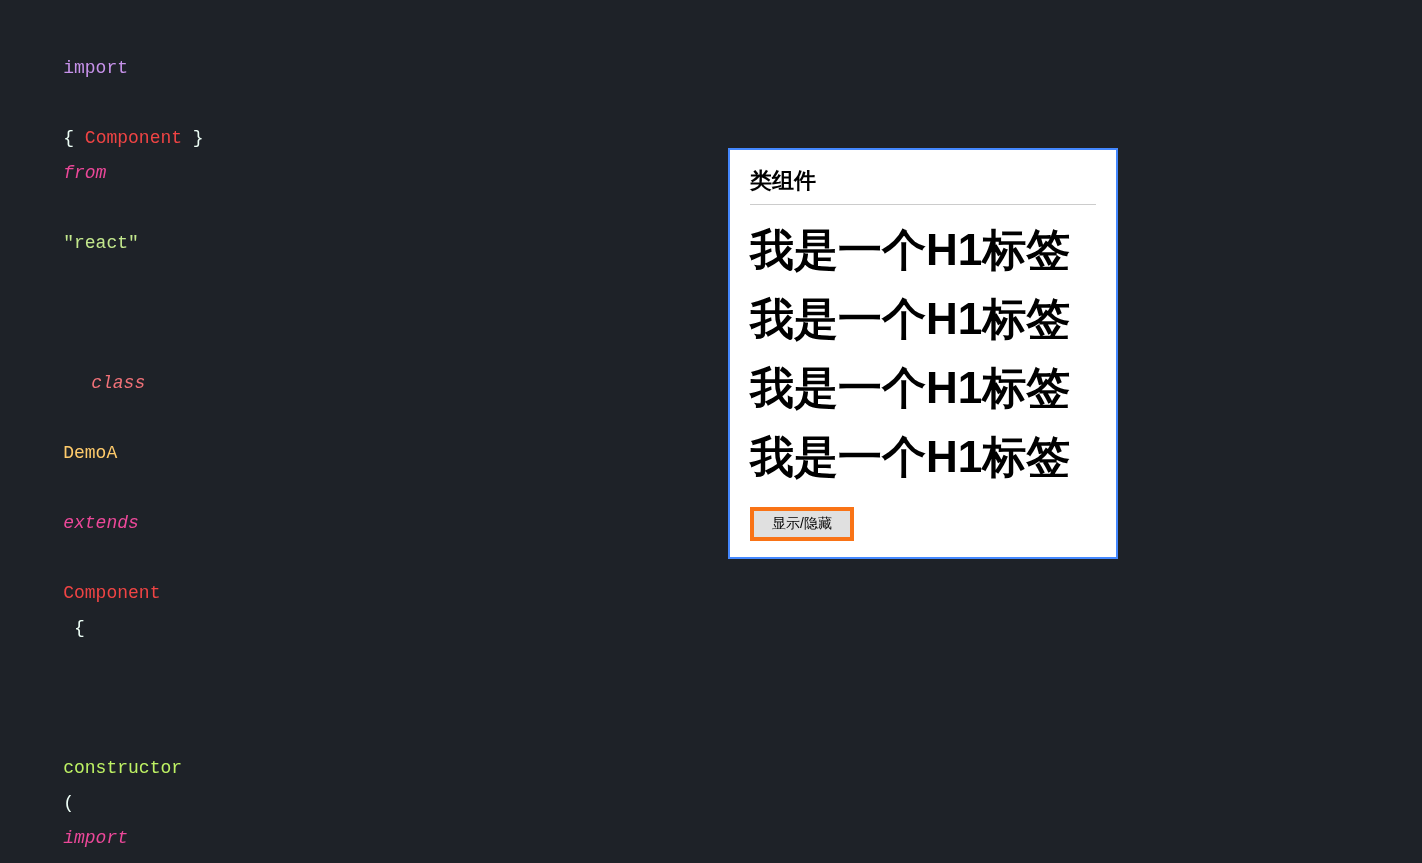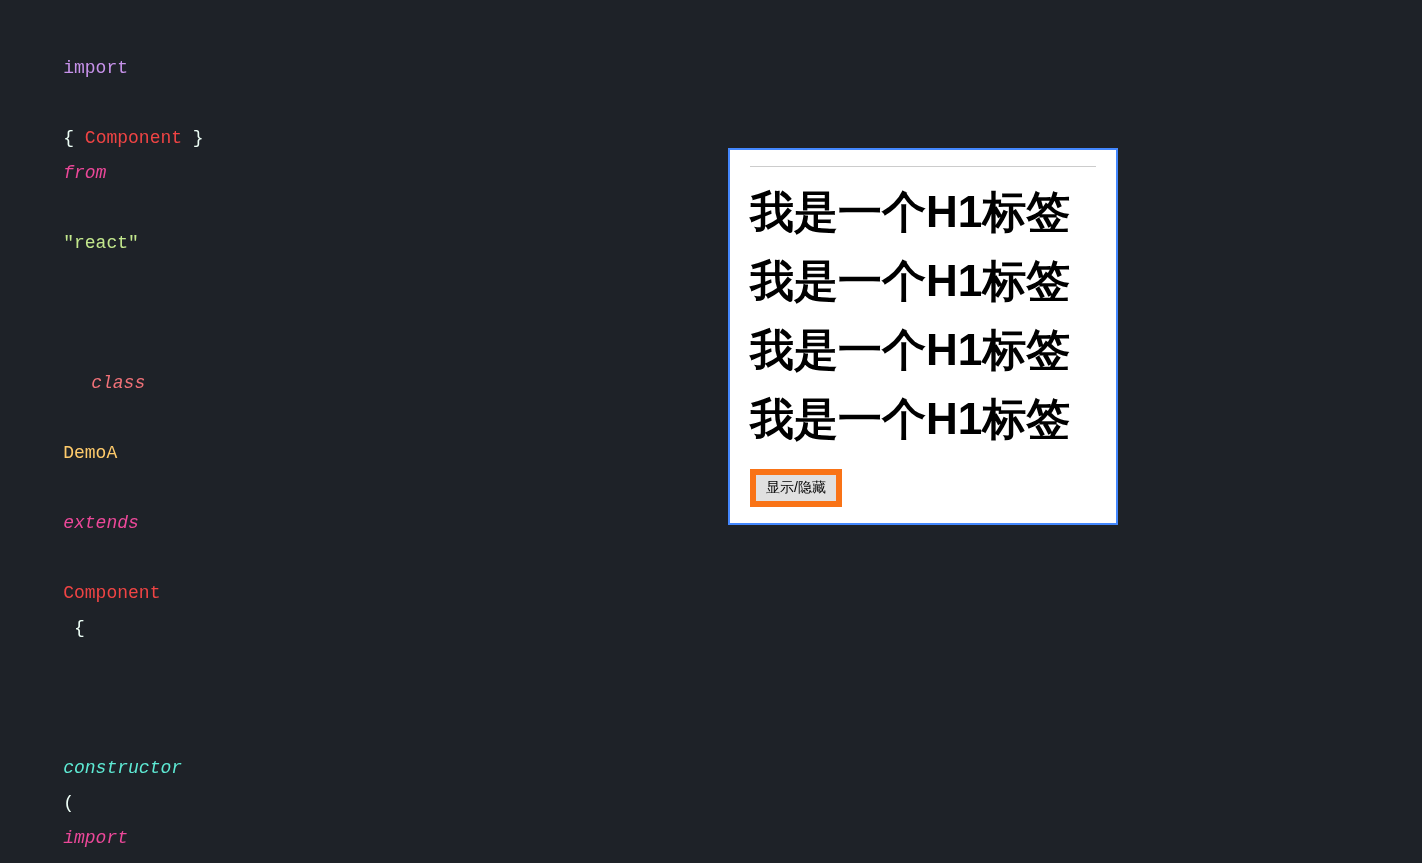--- a/index.html
+++ b/index.html
@@ -30,21 +30,21 @@
 
     
     .kw-import { color: #c792ea; }
 
     .cn-class { color: #ffcb6b; } 
     .cn-component { color: #ef4444; }
 
     .str { color: #c3e88d; }
     .normal { color: #eefff7; }
     .italic-orange { color: #ec4899; font-style: italic; }
-    .italic-green { color: #5eead4; font-style: italic; }
+    .italic-green { color: #bef264; }
     .italic-pink { color: #f07178; font-style: italic; margin-left: 28px; }
 
     
     .preview-panel {
       position: absolute;
       top: 148px;
       left: 728px;
       width: 390px;
       background: #ffffff;
       border: 2px solid #4488ff;
@@ -68,23 +68,23 @@
     .preview-h1 {
       font-size: 44px;
       font-weight: 900;
       color: #000;
       margin-bottom: 10px;
       font-family: Arial, sans-serif;
     }
 
     .preview-button {
       margin-top: 10px;
-      padding: 4px 10px;
+      padding: 4px 18px;
       background: #e0e0e0;
-      border: 6px solid #f97316;
+      border: 4px solid #f97316;
       font-size: 14px;
       cursor: pointer;
       color: #000;
     }
   </style>
 </head>
 <body>
 
 <div class="code-editor">
 
@@ -112,20 +112,21 @@
 
   <div class="code-line">
     <span class="normal">    </span>
     <span class="italic-green">constructor</span>
     <span class="normal">(</span>
     <span class="italic-orange">import</span>
     
   </div>
 
   <div class="preview-panel">
+    <div class="preview-h2">类组件</div>
     <hr class="preview-hr">
     <h1 class="preview-h1">我是一个H1标签</h1>
     <h1 class="preview-h1">我是一个H1标签</h1>
     <h1 class="preview-h1">我是一个H1标签</h1>
     <h1 class="preview-h1">我是一个H1标签</h1>
     <button class="preview-button">显示/隐藏</button>
   </div>
 
 </div>
 

